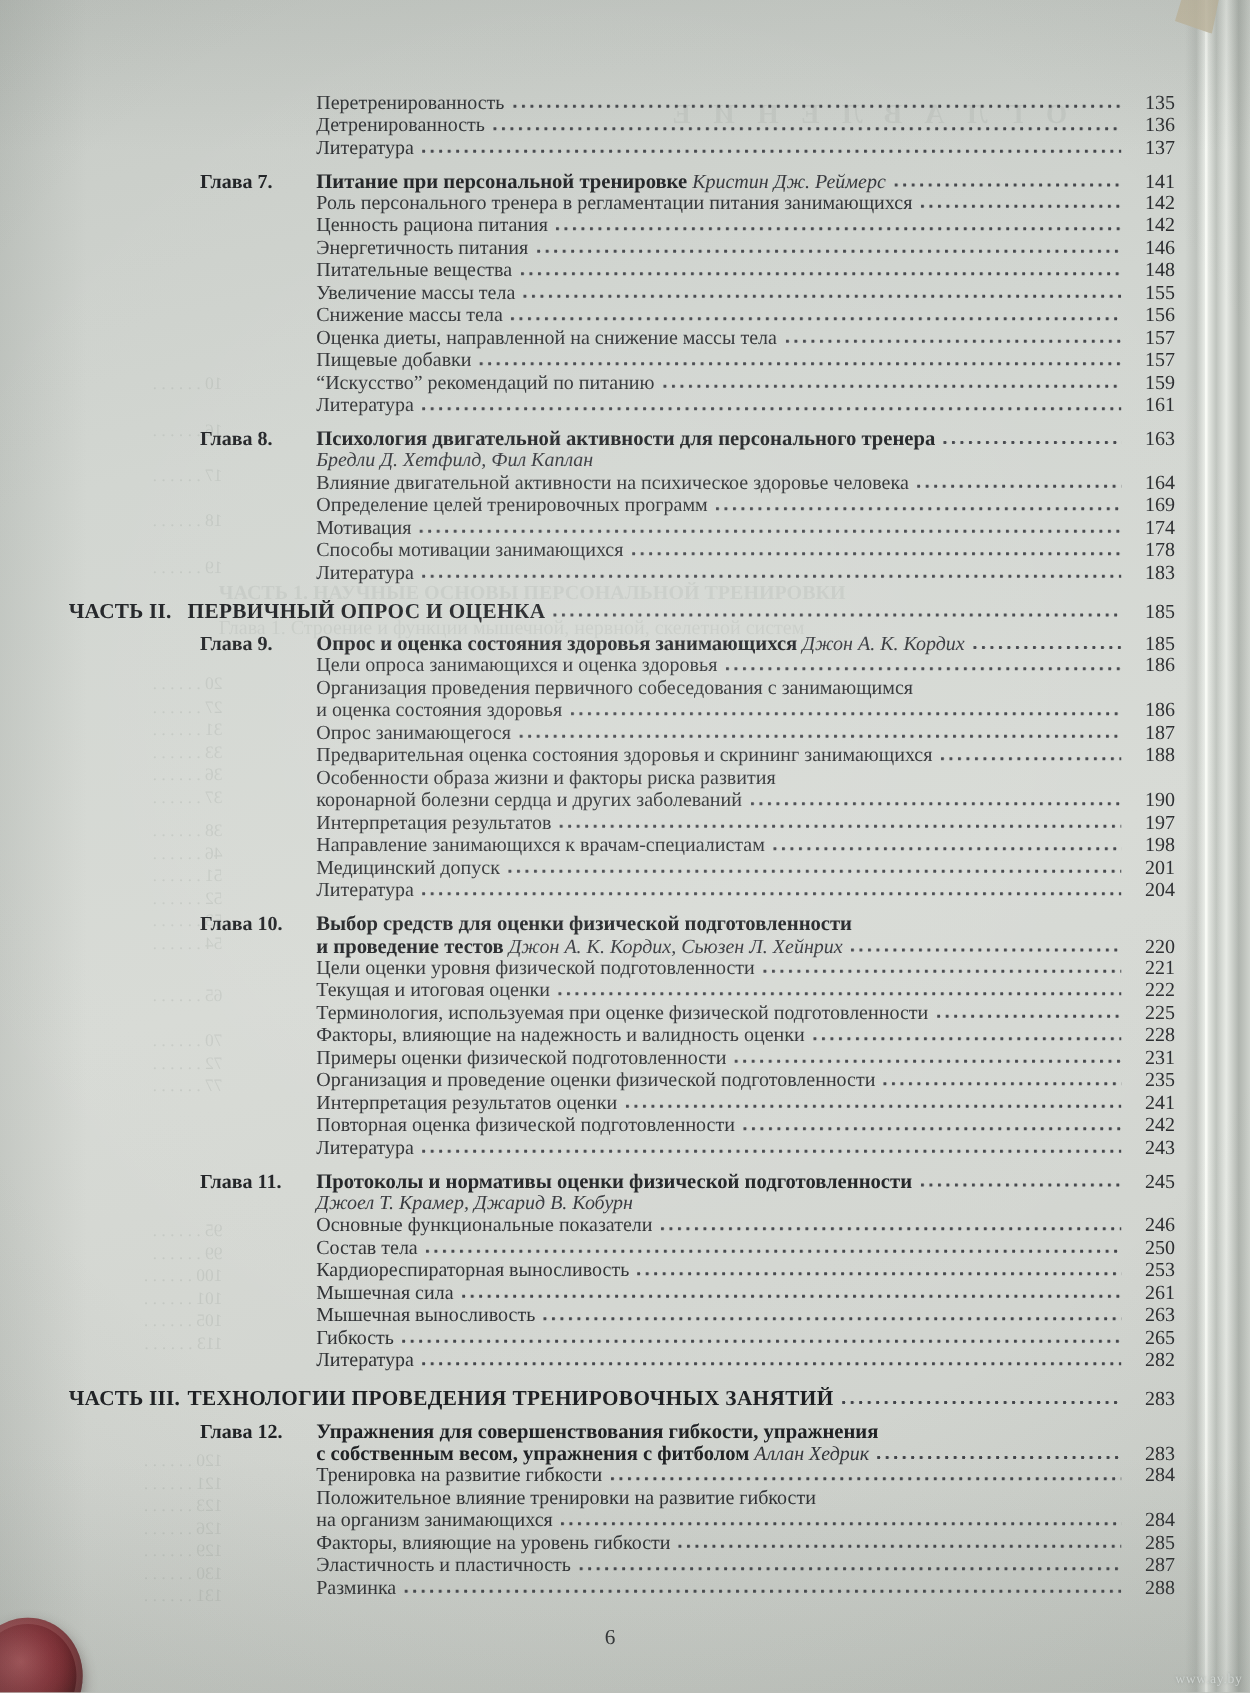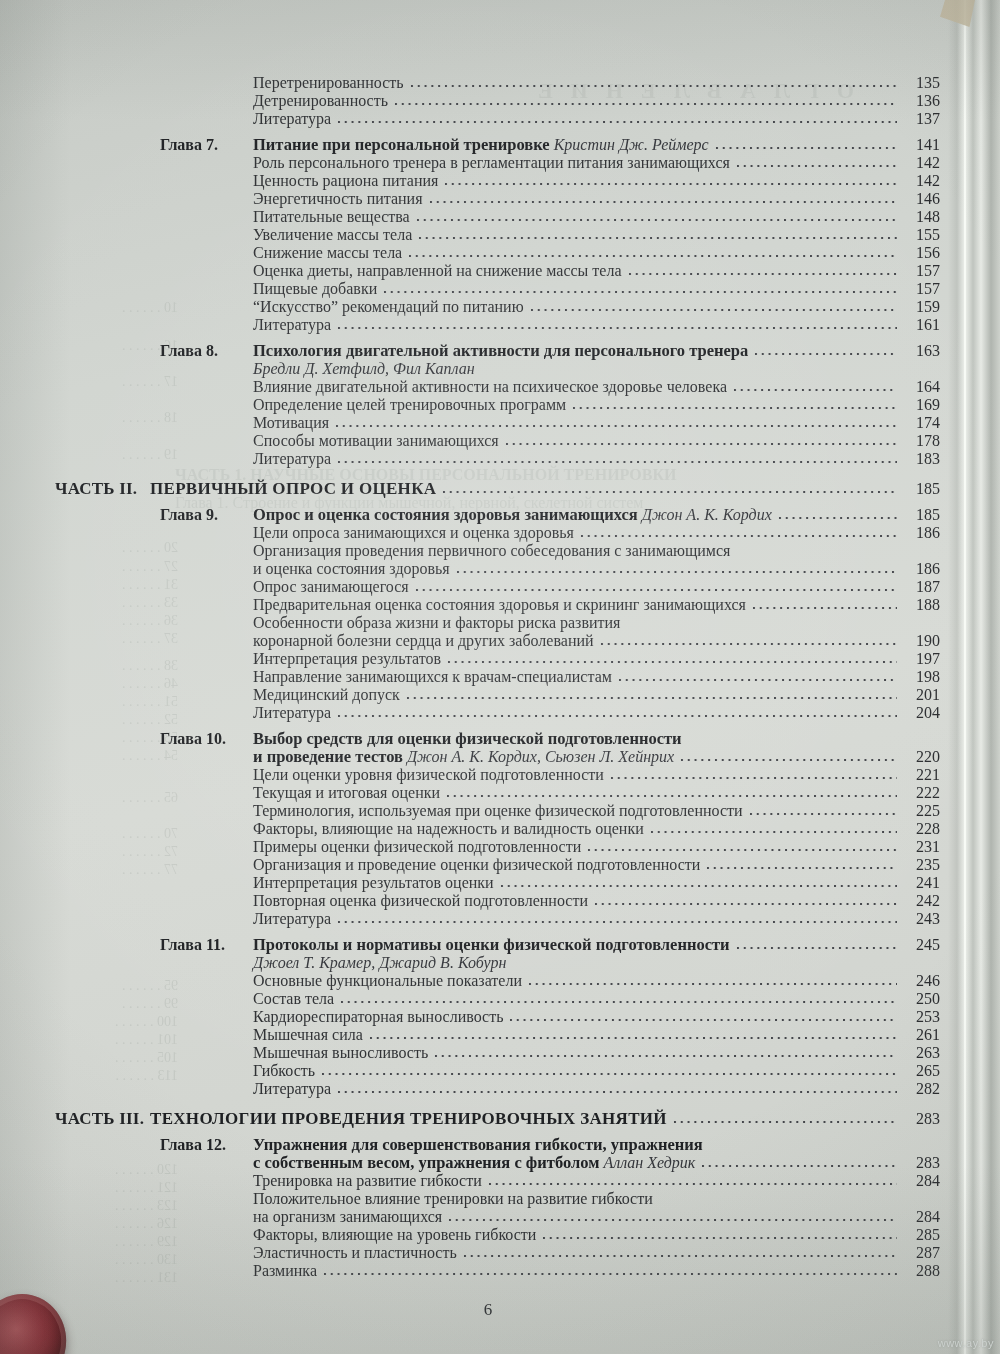--- a/index.html
+++ b/index.html
@@ -62,21 +62,21 @@
   .auth{font-weight:normal !important;font-style:italic;color:#33353a;font-size:16px;}
   .lead{
     flex:1 1 auto;min-width:10px;height:4px;margin:0 5px 0 6px;align-self:baseline;
     background:radial-gradient(circle at 2px 2px,#43454a 1.15px,transparent 1.5px);
     background-size:6.8px 4px;background-repeat:repeat-x;
   }
   .pg{flex:0 0 38px;text-align:right;font-size:16px;color:#2b2d30;font-weight:normal;}
   .footer-num{position:absolute;left:476px;top:1300px;width:24px;text-align:center;font-size:17px;color:#2e3033;}
   .watermark{
     position:absolute;right:6px;bottom:5px;
-    font-family:Liberation Sans, sans-serif;font-size:11px;letter-spacing:.5px;
+    font-family:Liberation Serif, serif;font-size:11px;letter-spacing:.5px;
     color:#cdd2cf;text-shadow:0 0 2px rgba(90,96,92,.35);
   }
 </style>
 </head>
 <body>
 
 <div class="photo">
   <div class="ghost ghost-header">ОГЛАВЛЕНИЕ</div>
   <div>
       <div class="ghost gnum" style="top: 300px;">10 . . . . . .</div>

